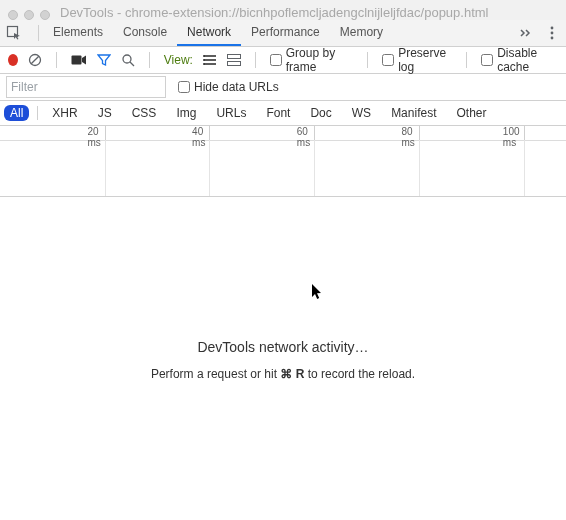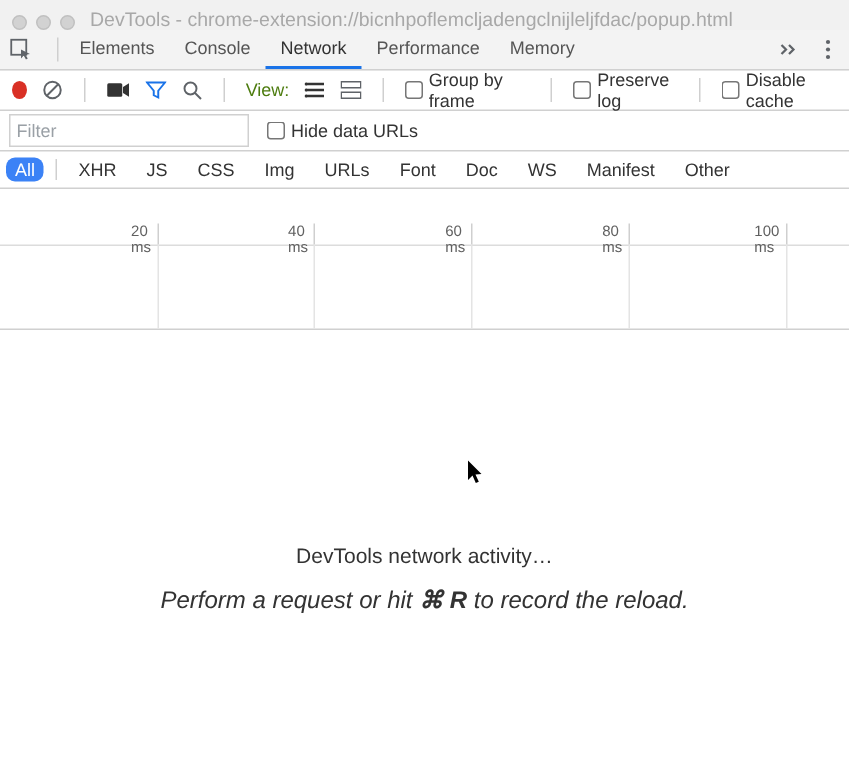--- a/index.html
+++ b/index.html
@@ -154,38 +154,37 @@
     padding: 0 4px;
     gap: 8px;
   }
   .type-pill {
     padding: 1px 6px;
     border-radius: 6px;
     color: #333;
     font-size: 12px;
   }
   .type-pill.selected {
-    background: #3b82f6;
+    background: #1d4ed8;
     color: #fff;
   }
   .type-vsep {
     width: 1px;
     height: 14px;
     background: #cfcfcf;
   }
   .timeline {
     position: relative;
     height: 70px;
     border-bottom: 1px solid #d0d0d0;
   }
   .timeline .ruler {
     position: relative;
     height: 14px;
     border-bottom: 1px solid #dcdcdc;
-    margin-top: 23px;
   }
   .ruler .tick {
     position: absolute;
     top: 0;
     height: 100%;
   }
   .ruler .tick::before {
     content: "";
     position: absolute;
     top: 0;
@@ -230,22 +229,21 @@
     text-align: center;
     color: #333;
     font-size: 14px;
   }
   .hint-msg {
     position: absolute;
     top: 170px;
     left: 0; right: 0;
     text-align: center;
     color: #333;
-    font-size: 16px;
-    font-style: italic;
+    font-size: 12px;
   }
   .kbd {
     font-weight: bold;
     letter-spacing: 0;
   }
   svg { display: block; }
 </style>
 </head>
 <body>
 

